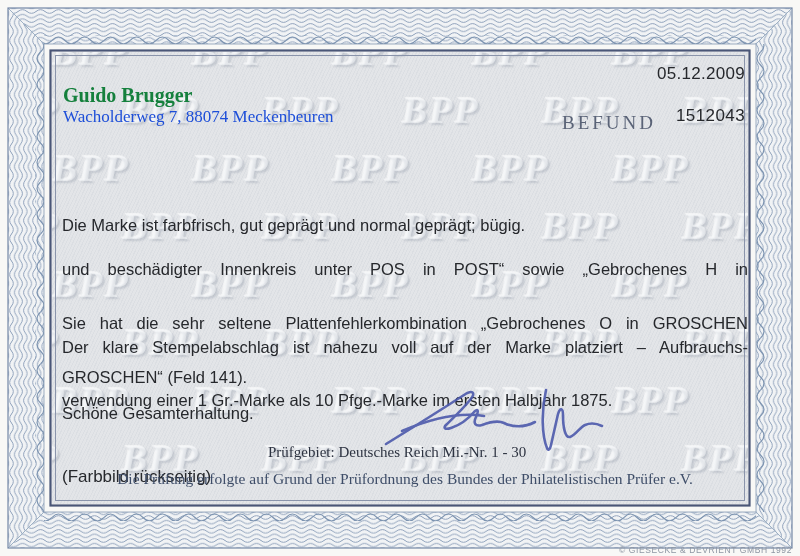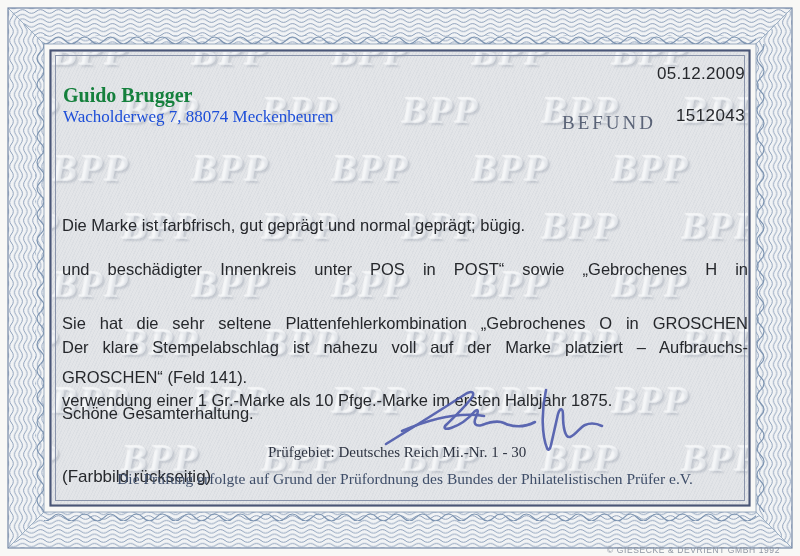--- a/index.html
+++ b/index.html
@@ -38,21 +38,21 @@
   .jline::after{content:"";display:inline-block;width:100%;height:0;}
   .b{font-weight:700;}
   .p1{top:146px;}
   .p2{top:212px;}
   .p3{top:256px;line-height:27px;}
   .p4{top:334px;}
   .overall{top:400px;}
   .colornote{left:62px;top:467px;font-size:17px;}
   .pruefgebiet{left:268px;top:444px;font-family:"Liberation Serif",serif;font-size:15px;color:#2d3341;}
   .footerline{left:62px;width:686px;top:470px;text-align:center;font-family:"Liberation Serif",serif;font-size:15.5px;color:#3e4d68;}
-  .printer{right:20px;top:545px;font-size:8.5px;letter-spacing:0.6px;color:#8e96a3;}
+  .printer{right:8px;top:545px;font-size:8.5px;letter-spacing:0.6px;color:#8e96a3;}
   .sig-svg{position:absolute;left:372px;top:378px;z-index:5;pointer-events:none;}
 </style>
 </head>
 <body>
 
 <div class="cert">
 
   <div class="paper"></div>
 
   <div class="wm-layer" id="wm-layer">

